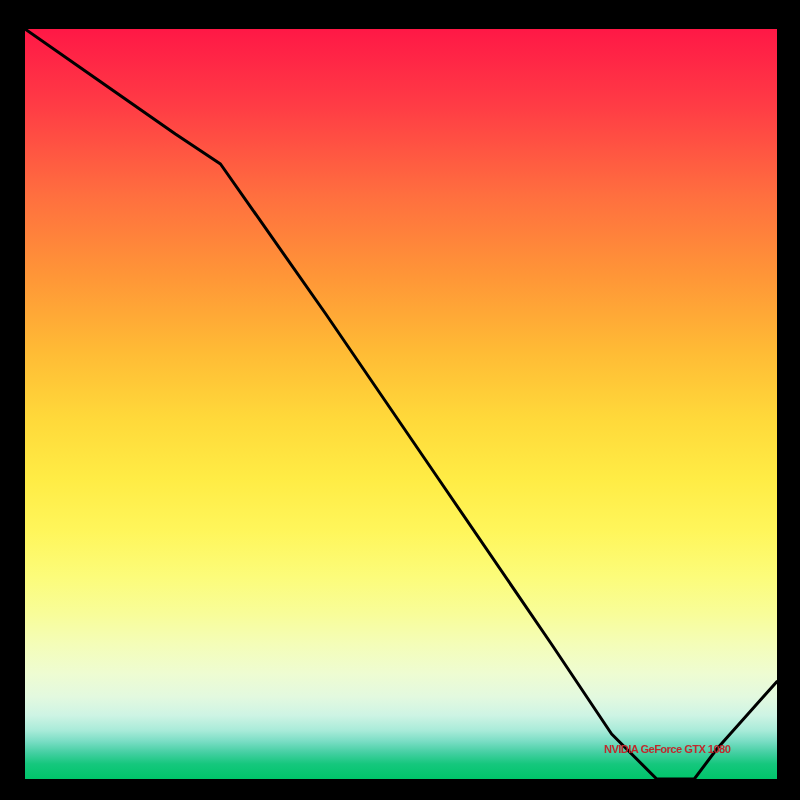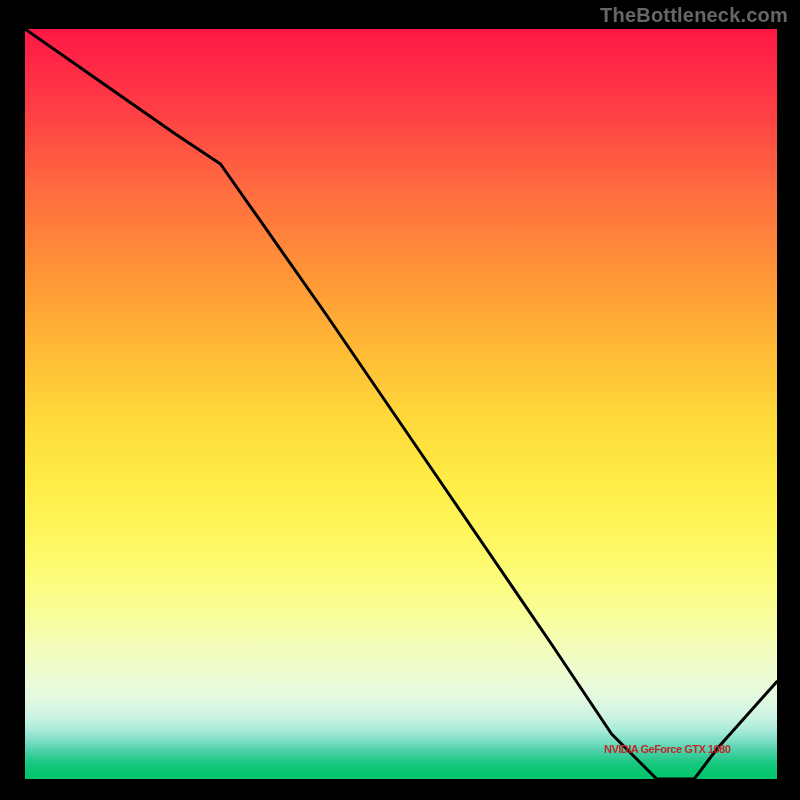--- a/index.html
+++ b/index.html
@@ -83,21 +83,20 @@
     font-size: 11px;
     font-weight: 700;
     letter-spacing: -0.5px;
     white-space: nowrap;
   }
 </style>
 </head>
 <body>
 
 <div class="wrap">
-  <div class="watermark">TheBottleneck.com</div>
 
   <div class="plot-frame">
     <div class="plot-inner">
       <div class="gradient"></div>
 
       <svg class="curve" viewBox="0 0 752 750" preserveAspectRatio="none">
         <path id="curve-path" fill="none" stroke="#000" stroke-width="3" stroke-linejoin="round" stroke-linecap="round" d="M0.0 0.0 L75.2 52.5 L150.4 105.0 L195.5 135.0 L300.8 285.0 L413.6 450.0 L526.4 615.0 L586.6 705.0 L631.7 750.0 L669.3 750.0 L691.8 720.0 L752.0 652.5"></path>
       </svg>
 
       <div class="annotation" id="anno" style="left: 579.04px; top: 714px;">NVIDIA GeForce GTX 1080</div>

